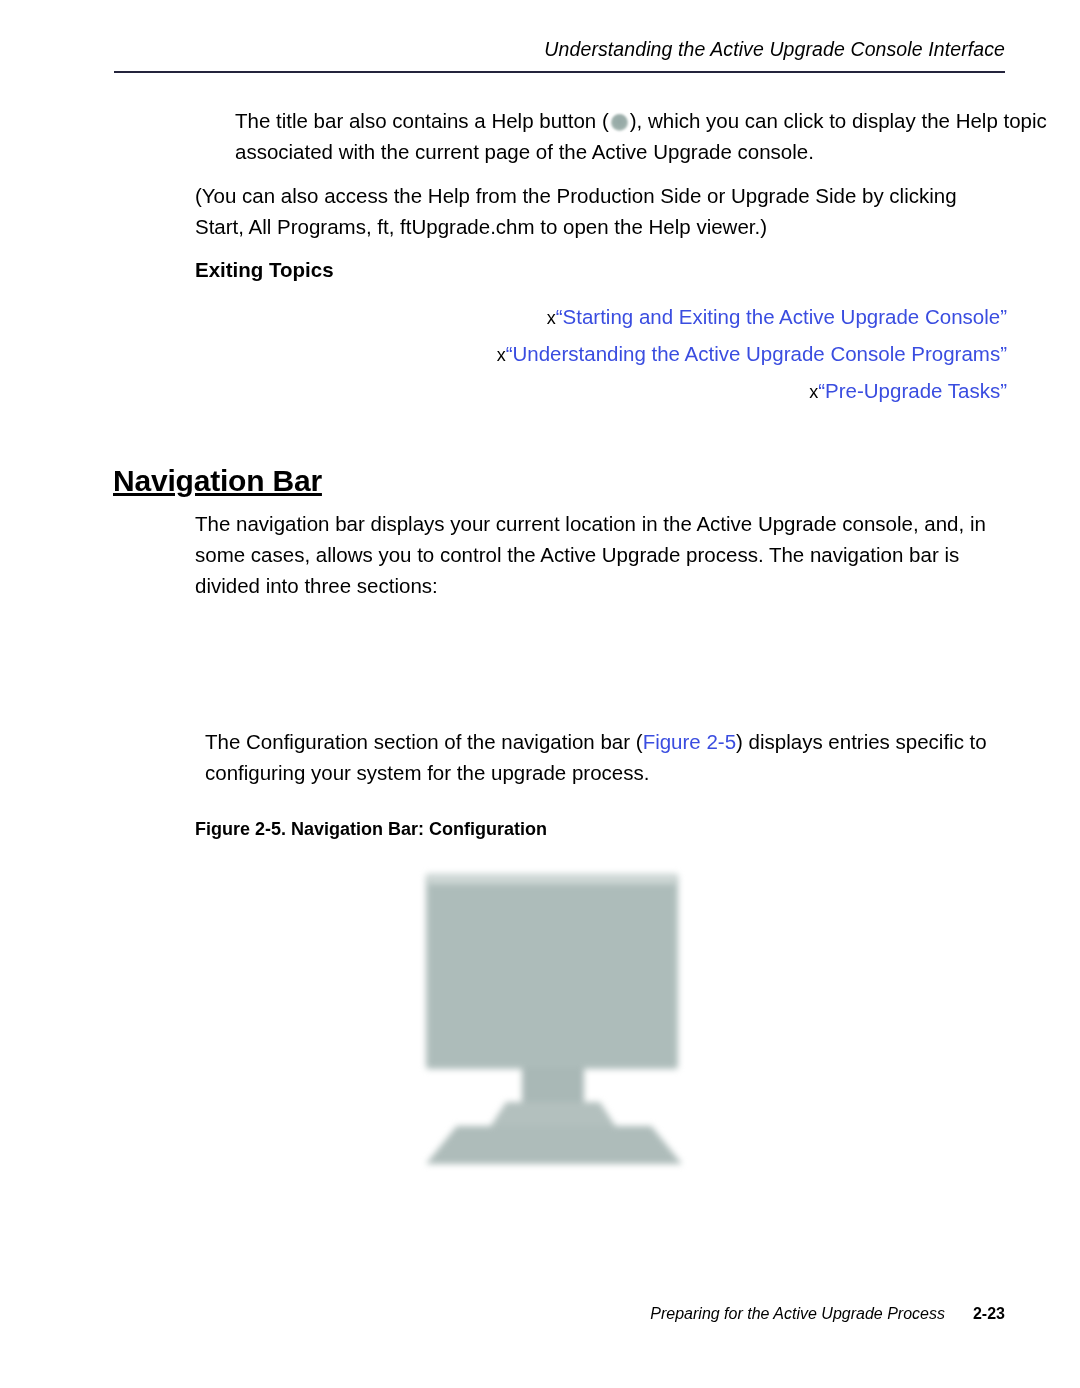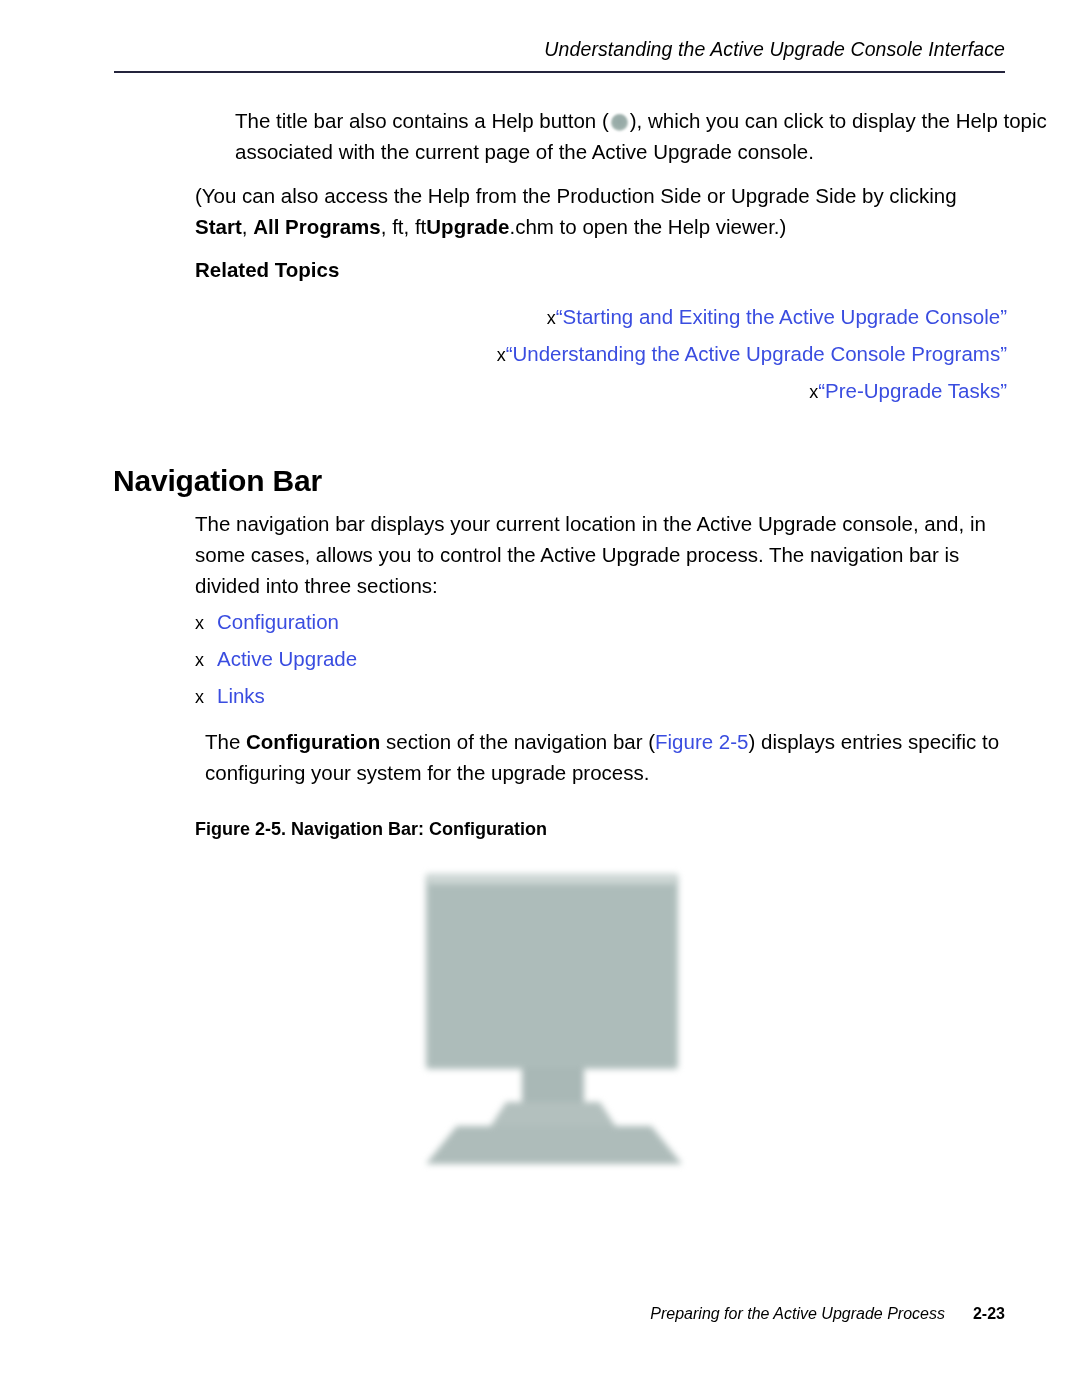--- a/index.html
+++ b/index.html
@@ -55,21 +55,21 @@
   }
 
   p.para {
     margin: 0;
     font-size: 20.5px;
     line-height: 31px;
     color: #000;
     text-align: left;
   }
 
-  .b { font-weight: bold; }
+  .b { font-weight: normal; }
 
   .helpicon {
     display: inline-block;
     width: 17px;
     height: 17px;
     border-radius: 50%;
     background: radial-gradient(circle at 50% 45%, #94a8a5 0%, #9dafab 55%, rgba(170,185,182,0.65) 78%, rgba(210,219,217,0.15) 100%);
     filter: blur(0.8px);
     vertical-align: -3px;
     margin: 0 2px;
@@ -106,20 +106,21 @@
 
   
   h2.section-title {
     margin: 0;
     position: absolute;
     left: 113px;
     font-size: 30px;
     font-weight: bold;
     letter-spacing: -0.2px;
     color: #000;
+    text-decoration: underline;
   }
 
   
   .fig-caption {
     position: absolute;
     left: 195px;
     font-size: 18px;
     font-weight: bold;
     color: #000;
   }
@@ -219,42 +220,35 @@
 
   <div class="body-col" style="top:105px;margin-left:40px;">
     <p class="para"><span>The title bar also contains a Help button (</span><span class="helpicon"></span><span>), which you can click to display the Help topic associated with the current page of the Active Upgrade console.</span></p>
   </div>
 
   <div class="body-col" style="top:180px;">
     <p class="para"><span>(You can also access the Help from the Production Side or Upgrade Side by clicking </span><span class="b">Start</span><span>, </span><span class="b">All Programs</span><span>, ft, ft</span><span class="b">Upgrade</span><span>.chm  to open the Help viewer.)</span></p>
   </div>
 
   <div class="body-col" style="top:255px;">
-    <p class="subhead">Related Topics</p>
+    <p class="subhead">Exiting Topics</p>
 
     <ul class="bullets" style="margin-top:14px;text-align:right;">
       <li><span class="bul">x</span><span class="lnk">“Starting and Exiting the Active Upgrade Console”</span></li>
       <li><span class="bul">x</span><span class="lnk">“Understanding the Active Upgrade Console Programs”</span></li>
       <li><span class="bul">x</span><span class="lnk">“Pre-Upgrade Tasks”</span></li>
     </ul>
   </div>
 
   <h2 class="section-title" style="top:464px;">Navigation Bar</h2>
 
   <div class="body-col" style="top:508px;">
     <p class="para">The navigation bar displays your current location in the Active Upgrade console, and, in some cases, allows you to control the Active Upgrade process. The navigation bar is divided into three sections:</p>
   </div>
 
-  <div class="body-col" style="top:604px;">
-    <ul class="bullets">
-      <li><span class="bul">x</span><span class="lnk">Configuration</span></li>
-      <li><span class="bul">x</span><span class="lnk">Active Upgrade</span></li>
-      <li><span class="bul">x</span><span class="lnk">Links</span></li>
-    </ul>
-  </div>
 
   <div class="body-col" style="top:726px;margin-left:10px;">
     <p class="para"><span>The </span><span class="b">Configuration</span><span> section of the navigation bar (</span><span class="lnk">Figure 2-5</span><span>) displays entries specific to configuring your system for the upgrade process.</span></p>
   </div>
 
   <div class="fig-caption" style="top:819px;">Figure 2-5. Navigation Bar: Configuration</div>
 
   <div class="figure-wrap">
     <div class="monitor">
       <div class="mon-body"></div>

